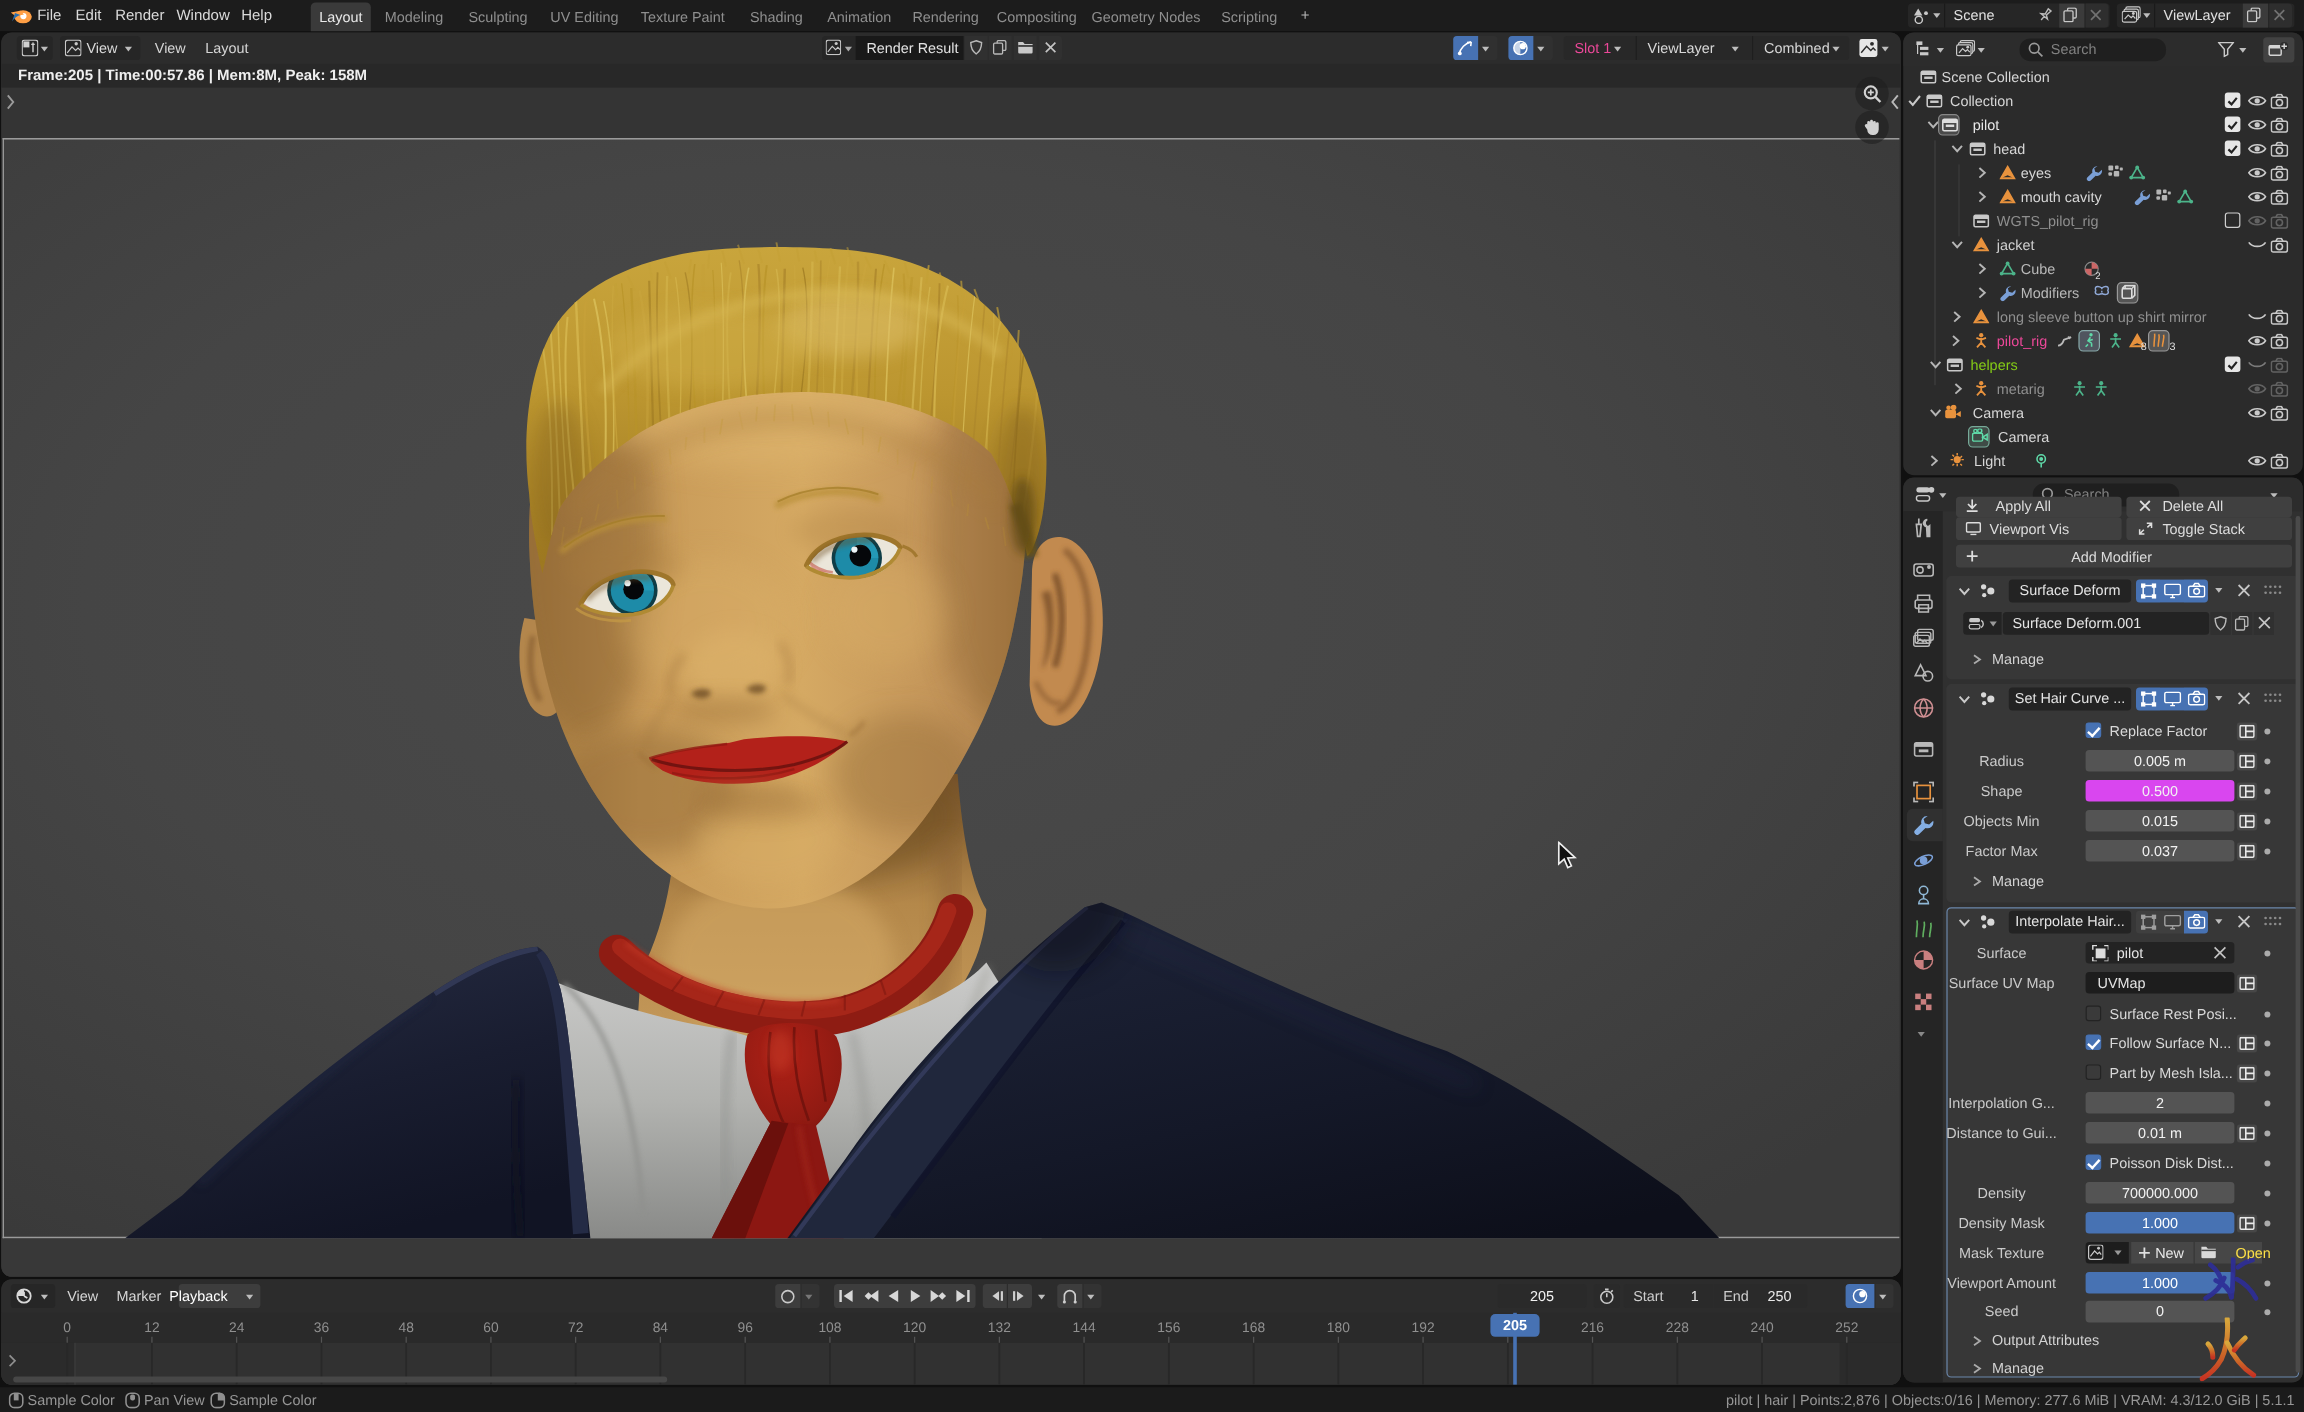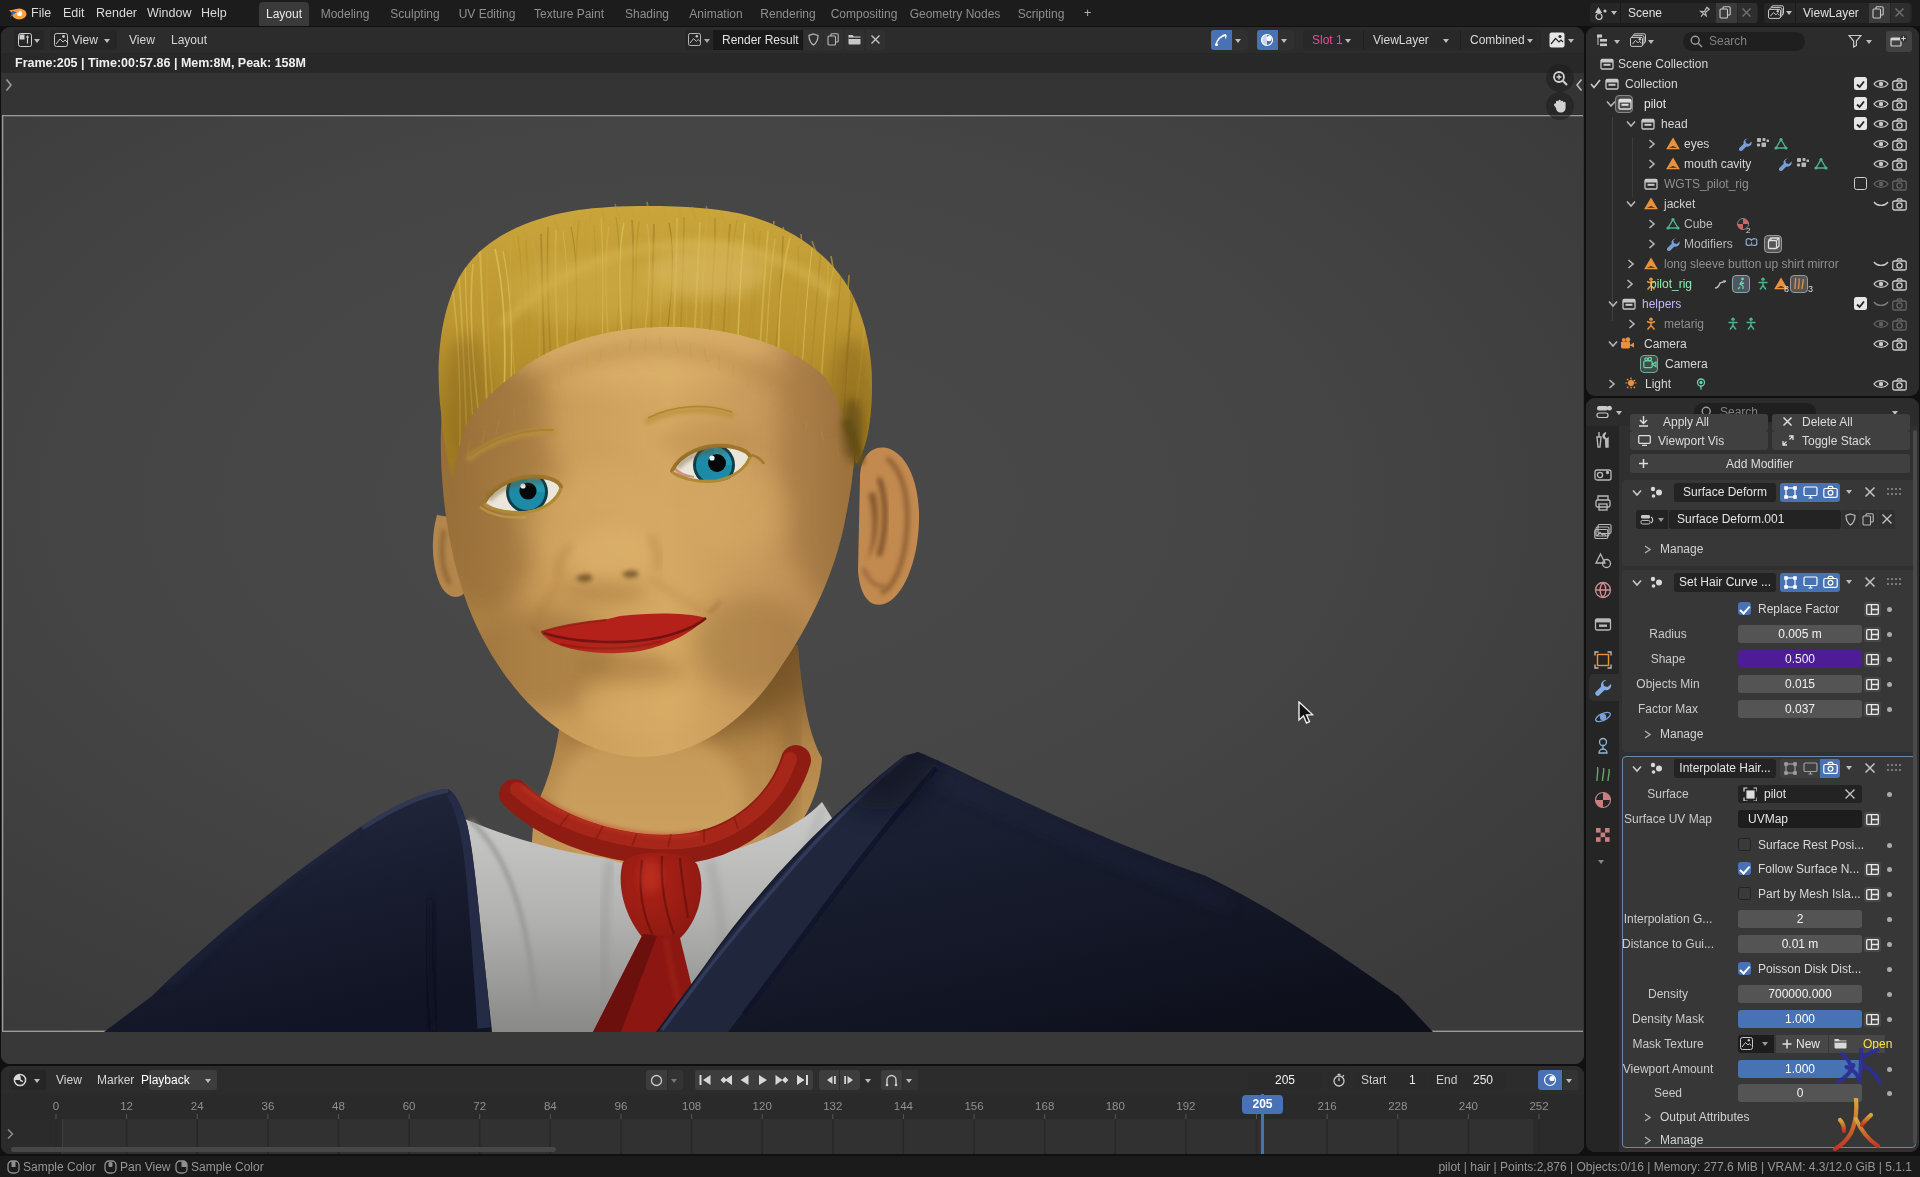--- a/index.html
+++ b/index.html
@@ -938,21 +938,21 @@
       </svg>
       <svg class="abs" style="left:40px;top:252px" width="8" height="10" viewBox="0 0 8 10">
         <path d="M1.5 1 L6 5 L1.5 9" stroke="#b5b5b5" stroke-width="1.6" fill="none"></path>
       </svg>
       <svg class="abs" style="left:58px;top:250px" width="14" height="14" viewBox="0 0 14 14">
         <g stroke="#e8923d" stroke-width="1.5" fill="#e8923d">
           <circle cx="7" cy="2.3" r="1.8" stroke="none"></circle>
           <path d="M7 4.5 v4 M7 8.5 L3.5 12.5 M7 8.5 L10.5 12.5 M7 6 L3 4.5 M7 6 L11 4.5" fill="none"></path>
         </g>
       </svg>
-      <div class="txt" style="left:64px;top:250px;color:#86efac;font-size:12px">pilot_rig</div>
+      <div class="txt" style="left:78px;top:250px;color:#ec4899;font-size:12px">pilot_rig</div>
       <svg class="abs" style="left:128px;top:251px" width="16" height="12" viewBox="0 0 16 12">
         <path d="M1 10 C4 10 5 8 6 5 L12 3" fill="none" stroke="#b9b9b9" stroke-width="1.5"></path>
         <path d="M12 3 l-3 -1 l1.5 3 Z" fill="#b9b9b9"></path>
       </svg>
       <div class="abs" style="left:146px;top:248px;width:18px;height:18px;background:#50555f;border-radius:4px;border:1px solid #8aa"></div>
       <svg class="abs" style="left:149px;top:250px" width="13" height="13" viewBox="0 0 13 13">
         <g stroke="#5fd9a8" stroke-width="1.3" fill="none">
           <circle cx="7.5" cy="2" r="1.4" fill="#5fd9a8" stroke="none"></circle>
           <path d="M7 4 L5 7 L8 9 M5 7 L9 6 M5 10 L3 12 M8 9 L8 12"></path>
         </g>
@@ -987,21 +987,21 @@
         <circle cx="7.5" cy="7.5" r="2.6" fill="none" stroke="#c9c9c9" stroke-width="1.3"></circle>
       </svg>
       <svg class="abs" style="left:22px;top:273px" width="10" height="8" viewBox="0 0 10 8">
         <path d="M1 1.5 L5 6 L9 1.5" stroke="#b5b5b5" stroke-width="1.6" fill="none"></path>
       </svg>
       <svg class="abs" style="left:36px;top:270px" width="14" height="14" viewBox="0 0 14 14">
         <rect x="1" y="2.5" width="12" height="9.5" rx="1.2" fill="none" stroke="#c9c9c9" stroke-width="1.3"></rect>
         <rect x="1" y="2.5" width="12" height="3" fill="#c9c9c9"></rect>
         <rect x="3.5" y="6.8" width="7" height="2" fill="#c9c9c9"></rect>
       </svg>
-      <div class="txt" style="left:56px;top:270px;color:#c4b5fd;font-size:12px">helpers</div>
+      <div class="txt" style="left:56px;top:270px;color:#84cc16;font-size:12px">helpers</div>
       <div class="abs" style="left:268px;top:270px;width:13px;height:13px;background:#e6e6e6;border-radius:2.5px"></div>
       <svg class="abs" style="left:270px;top:272.5px" width="9" height="9" viewBox="0 0 9 9">
         <path d="M1 4.5 L3.6 7 L8 1.5" stroke="#222" stroke-width="1.8" fill="none"></path>
       </svg>
       <svg class="abs" style="left:287px;top:274px" opacity="0.5" width="16" height="8" viewBox="0 0 16 8">
         <path d="M1 1 C4 5.5 12 5.5 15 1" fill="none" stroke="#c9c9c9" stroke-width="1.4"></path>
       </svg>
       <svg class="abs" style="left:306px;top:270.5px" opacity="0.35" width="15" height="13" viewBox="0 0 15 13">
         <rect x="0.8" y="3" width="13.4" height="9" rx="1.6" fill="none" stroke="#c9c9c9" stroke-width="1.3"></rect>
         <path d="M4.5 3 L5.8 0.8 h3.4 L10.5 3" fill="none" stroke="#c9c9c9" stroke-width="1.3"></path>
@@ -1385,21 +1385,21 @@
     <div class="fld" style="left:152px;top:227.0px;width:124px;height:18px;line-height:18px;background:#545454;color:#f2f2f2">0.005 m</div>
     <div class="kf" style="left:278px;top:228.5px"></div>
     <svg class="abs" style="left:280px;top:230.5px" width="13" height="11" viewBox="0 0 13 11">
       <g stroke="#e8e8e8" stroke-width="1.3" fill="none">
         <rect x="0.7" y="0.7" width="11.6" height="9.6" rx="1"></rect>
         <path d="M5.5 0.7 V10.3 M5.5 5.5 h7"></path>
       </g>
     </svg>
     <div class="dot" style="left:301px;top:233.5px"></div>
     <div class="lbl" style="left:22px;top:254px;width:120px">Shape</div>
-    <div class="fld" style="left:152px;top:252.0px;width:124px;height:18px;line-height:18px;background:#4c1d95;color:#f2f2f2">0.500</div>
+    <div class="fld" style="left:152px;top:252.0px;width:124px;height:18px;line-height:18px;background:#d946ef;color:#f2f2f2">0.500</div>
     <div class="kf" style="left:278px;top:253.5px"></div>
     <svg class="abs" style="left:280px;top:255.5px" width="13" height="11" viewBox="0 0 13 11">
       <g stroke="#e8e8e8" stroke-width="1.3" fill="none">
         <rect x="0.7" y="0.7" width="11.6" height="9.6" rx="1"></rect>
         <path d="M5.5 0.7 V10.3 M5.5 5.5 h7"></path>
       </g>
     </svg>
     <div class="dot" style="left:301px;top:258.5px"></div>
     <div class="lbl" style="left:22px;top:279px;width:120px">Objects Min</div>
     <div class="fld" style="left:152px;top:277.0px;width:124px;height:18px;line-height:18px;background:#545454;color:#f2f2f2">0.015</div>

